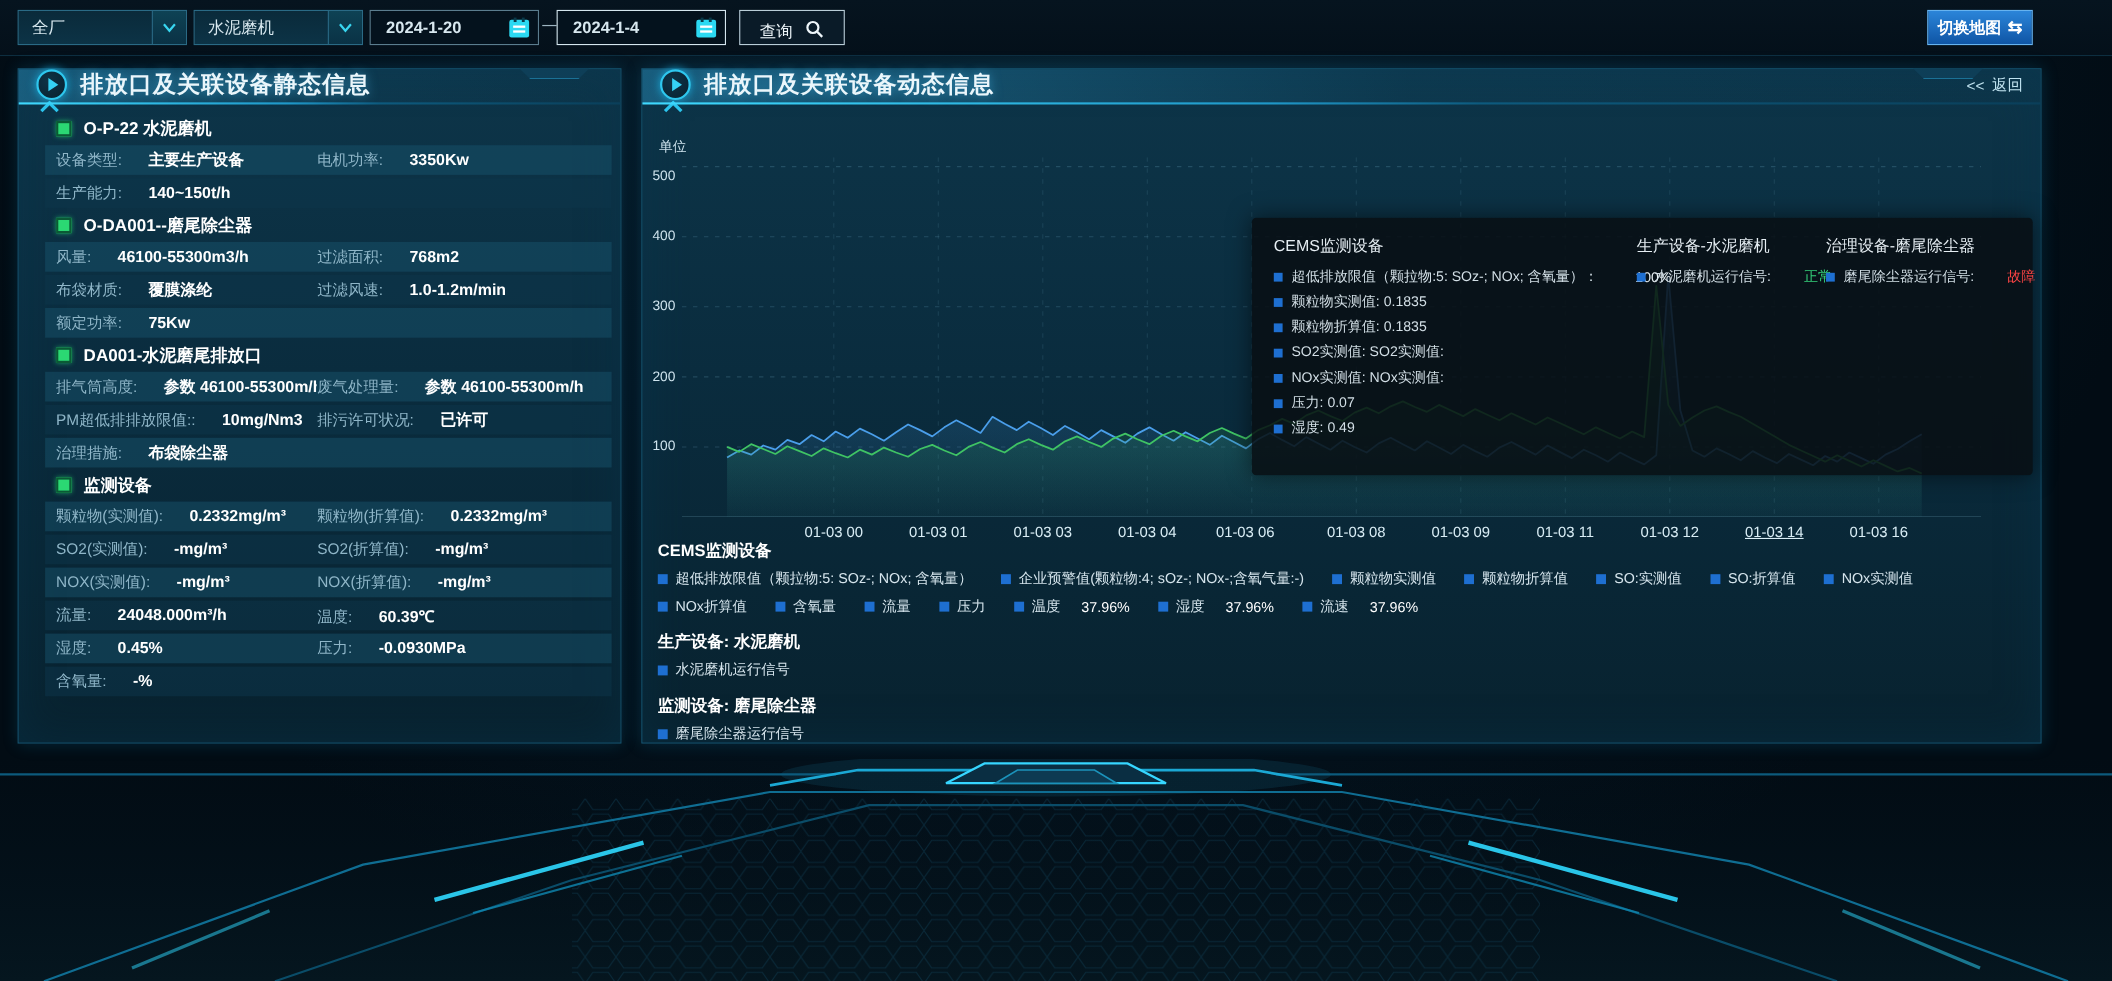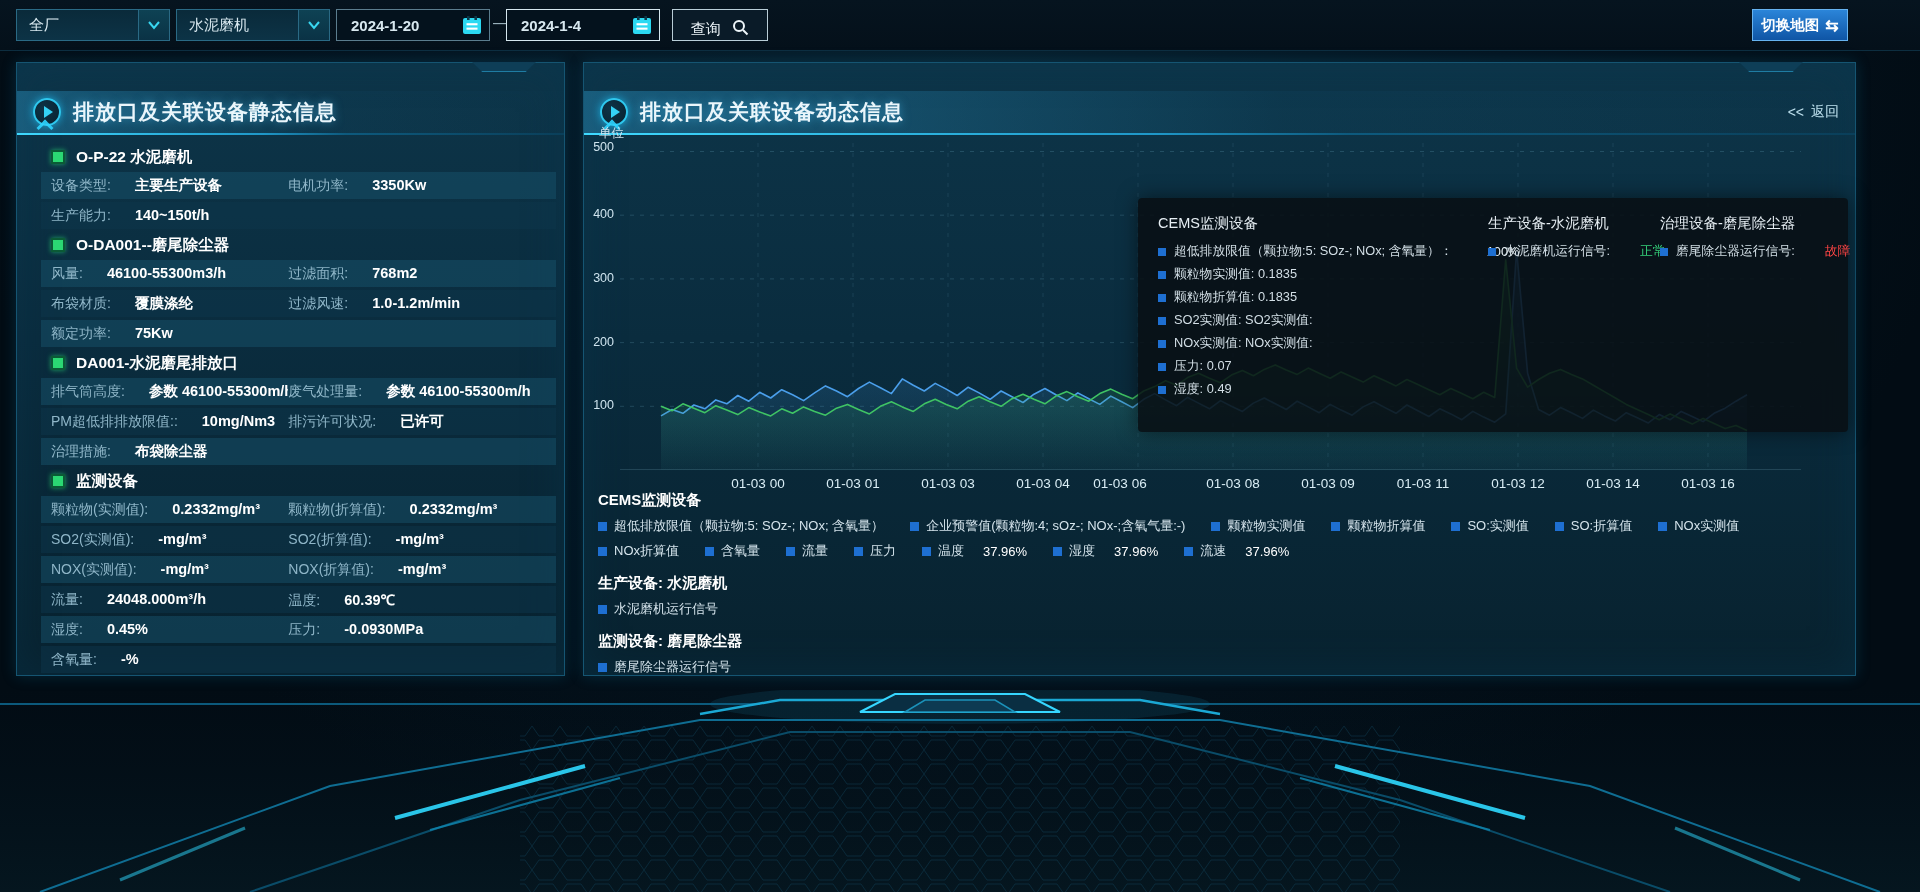--- a/index.html
+++ b/index.html
@@ -18,21 +18,21 @@
   .querybtn{left:672px;width:96px;justify-content:space-evenly;background:#0a1b28;border:1px solid #b9cdd7;cursor:pointer;color:#eef6fa;align-items:flex-end;}
   .switchmap{position:absolute;right:72px;top:9px;width:96px;height:32px;box-sizing:border-box;display:flex;align-items:center;justify-content:center;gap:6px;background:linear-gradient(180deg,#2b85d9,#0f55a5);border:1px solid #66b3f0;color:#fff;font-size:14.5px;font-weight:bold;cursor:pointer;}
   .swapglyph{font-size:16px;font-weight:bold;}
   
   .panel{position:absolute;top:62px;height:614px;box-sizing:border-box;background:linear-gradient(180deg,#0d3549 0%,#0a2c3e 45%,#08222f 100%);border:1px solid #155572;box-shadow:0 0 14px rgba(20,140,190,.22), inset 0 0 40px rgba(8,55,80,.4);}
   .panel::before{content:"";position:absolute;top:-1px;width:64px;height:9px;background:#0e3e57;border-bottom:1px solid #1f7ca3;clip-path:polygon(0 0,100% 0,84% 100%,16% 100%);}
   .left-panel{left:16px;width:549px;}
   .left-panel::before{right:28px;}
   .right-panel{left:583px;width:1273px;}
   .right-panel::before{right:52px;}
-  .panel-header{position:relative;height:42px;display:flex;align-items:center;gap:12px;padding:0 16px;background:linear-gradient(90deg,rgba(47,160,210,.38),rgba(18,80,110,.16) 55%,rgba(12,60,85,.08));margin-top:28px;}
+  .panel-header{position:relative;height:30px;display:flex;gap:12px;padding:0 16px;background:linear-gradient(90deg,rgba(47,160,210,.38),rgba(18,80,110,.16) 55%,rgba(12,60,85,.08));}
   .panel-header::after{content:"";position:absolute;left:0;right:0;bottom:-2px;height:2px;background:linear-gradient(90deg,#3fd9ff 0%,#1f97c8 45%,#0d5a7e 60%,#0a3f5a 100%);}
   .panel-header::before{content:"";position:absolute;left:22px;top:31px;width:9px;height:9px;border-left:3px solid #2fd4ff;border-top:3px solid #2fd4ff;transform:rotate(45deg);opacity:.9;}
   .panel-header h2{margin:0;font-size:21px;font-weight:bold;color:#eaf6fb;letter-spacing:1px;text-shadow:0 0 10px rgba(80,200,255,.55);}
   .play-icon{width:24px;height:24px;border-radius:50%;border:2px solid #2ec7ee;background:radial-gradient(circle at 35% 35%,#0e3346,#082230);box-shadow:0 0 9px #1aa8d8;display:flex;align-items:center;justify-content:center;flex:none;}
   .play-tri{width:0;height:0;border-left:9px solid #35d2f5;border-top:6px solid transparent;border-bottom:6px solid transparent;margin-left:3px;}
   .back{margin-left:auto;color:#bfe2ef;font-size:14px;cursor:pointer;display:flex;gap:7px;align-items:center;text-shadow:none;font-weight:normal;}
   
   .panel-body{padding:8px 8px 0 24px;}
   .sec{display:flex;align-items:center;gap:11px;height:26px;margin:3px 0 2px;padding-left:10px;}
   .bullet{width:10px;height:10px;background:#2bd873;border:2px solid #0b5a36;box-shadow:0 0 5px rgba(40,220,120,.65);flex:none;}
@@ -304,21 +304,21 @@
       </a>
     </div>
 
     <div class="chart-wrap">
       <div class="unit">单位</div>
       <div id="yticks" style="position:absolute;left:0;top:0;width:30px;height:100%;">
           <div class="ytick" style="top: 285.3px;">100</div>
           <div class="ytick" style="top: 221.6px;">200</div>
           <div class="ytick" style="top: 157.9px;">300</div>
           <div class="ytick" style="top: 94.2px;">400</div>
-          <div class="ytick" style="top: 27px;">500</div>
+          <div class="ytick" style="top: 40px;">500</div>
         </div>
       <svg id="plot" width="1181" height="327" viewBox="0 0 1181 327">
         <defs>
           <linearGradient id="grad0" x1="0" y1="0" x2="0" y2="1">
             <stop offset="0" stop-color="#3f93d9" stop-opacity="0.40"></stop>
             <stop offset="1" stop-color="#3f93d9" stop-opacity="0.03"></stop>
           </linearGradient>
           <linearGradient id="grad1" x1="0" y1="0" x2="0" y2="1">
             <stop offset="0" stop-color="#2f9e55" stop-opacity="0.45"></stop>
             <stop offset="1" stop-color="#2f9e55" stop-opacity="0.03"></stop>
@@ -344,26 +344,26 @@
           <path d="M41.0 272.9 L52.0 266.5 L62.9 270.3 L73.9 262.0 L84.9 265.8 L95.8 256.9 L106.8 260.8 L117.8 252.5 L128.8 258.2 L139.7 249.3 L150.7 255.0 L161.7 246.7 L172.6 251.8 L183.6 257.6 L194.6 249.9 L205.5 242.9 L216.5 248.0 L227.5 253.7 L238.5 245.5 L249.4 239.1 L260.4 244.8 L271.4 250.6 L282.3 235.9 L293.3 242.3 L304.3 248.0 L315.2 240.4 L326.2 246.1 L337.2 252.5 L348.2 244.2 L359.1 249.9 L370.1 256.3 L381.1 248.0 L392.0 253.7 L403.0 259.5 L414.0 251.2 L424.9 245.5 L435.9 251.8 L446.9 257.6 L457.8 249.9 L468.8 255.7 L479.8 261.4 L490.8 253.1 L501.7 258.8 L512.7 264.6 L523.7 256.3 L534.6 250.6 L545.6 256.9 L556.6 262.7 L567.5 254.4 L578.5 260.1 L589.5 265.8 L600.5 257.6 L611.4 263.3 L622.4 268.4 L633.4 260.1 L644.3 255.0 L655.3 260.8 L666.3 266.5 L677.2 258.2 L688.2 263.9 L699.2 269.7 L710.2 261.4 L721.1 267.1 L732.1 272.2 L743.1 263.9 L754.0 258.8 L765.0 264.6 L776.0 270.3 L786.9 262.0 L797.9 267.8 L808.9 273.5 L819.8 265.8 L830.8 270.9 L841.8 276.7 L852.8 268.4 L863.7 274.1 L874.7 279.2 L885.7 270.9 L896.6 107.2 L907.6 230.2 L918.6 266.5 L929.5 272.2 L940.5 264.6 L951.5 269.7 L962.5 275.4 L973.4 267.1 L984.4 272.9 L995.4 278.0 L1006.3 269.7 L1017.3 274.8 L1028.3 279.9 L1039.2 271.6 L1050.2 276.7 L1061.2 268.4 L1072.2 273.5 L1083.1 278.6 L1094.1 270.3 L1105.1 265.2 L1116.0 258.2 L1127.0 251.8 L1127.0 327 L41.0 327 Z" fill="url(#grad0)" stroke="none"></path>
           <path d="M41.0 272.9 L52.0 266.5 L62.9 270.3 L73.9 262.0 L84.9 265.8 L95.8 256.9 L106.8 260.8 L117.8 252.5 L128.8 258.2 L139.7 249.3 L150.7 255.0 L161.7 246.7 L172.6 251.8 L183.6 257.6 L194.6 249.9 L205.5 242.9 L216.5 248.0 L227.5 253.7 L238.5 245.5 L249.4 239.1 L260.4 244.8 L271.4 250.6 L282.3 235.9 L293.3 242.3 L304.3 248.0 L315.2 240.4 L326.2 246.1 L337.2 252.5 L348.2 244.2 L359.1 249.9 L370.1 256.3 L381.1 248.0 L392.0 253.7 L403.0 259.5 L414.0 251.2 L424.9 245.5 L435.9 251.8 L446.9 257.6 L457.8 249.9 L468.8 255.7 L479.8 261.4 L490.8 253.1 L501.7 258.8 L512.7 264.6 L523.7 256.3 L534.6 250.6 L545.6 256.9 L556.6 262.7 L567.5 254.4 L578.5 260.1 L589.5 265.8 L600.5 257.6 L611.4 263.3 L622.4 268.4 L633.4 260.1 L644.3 255.0 L655.3 260.8 L666.3 266.5 L677.2 258.2 L688.2 263.9 L699.2 269.7 L710.2 261.4 L721.1 267.1 L732.1 272.2 L743.1 263.9 L754.0 258.8 L765.0 264.6 L776.0 270.3 L786.9 262.0 L797.9 267.8 L808.9 273.5 L819.8 265.8 L830.8 270.9 L841.8 276.7 L852.8 268.4 L863.7 274.1 L874.7 279.2 L885.7 270.9 L896.6 107.2 L907.6 230.2 L918.6 266.5 L929.5 272.2 L940.5 264.6 L951.5 269.7 L962.5 275.4 L973.4 267.1 L984.4 272.9 L995.4 278.0 L1006.3 269.7 L1017.3 274.8 L1028.3 279.9 L1039.2 271.6 L1050.2 276.7 L1061.2 268.4 L1072.2 273.5 L1083.1 278.6 L1094.1 270.3 L1105.1 265.2 L1116.0 258.2 L1127.0 251.8" fill="none" stroke="#4a9eea" stroke-width="1.6" stroke-linejoin="round"></path>
           <path d="M41.0 263.3 L52.0 267.8 L62.9 260.8 L73.9 265.2 L84.9 269.7 L95.8 262.7 L106.8 267.1 L117.8 271.6 L128.8 264.6 L139.7 269.0 L150.7 272.9 L161.7 265.8 L172.6 270.3 L183.6 263.9 L194.6 268.4 L205.5 272.2 L216.5 265.2 L227.5 261.4 L238.5 266.5 L249.4 270.9 L260.4 263.3 L271.4 258.8 L282.3 263.9 L293.3 268.4 L304.3 260.8 L315.2 256.3 L326.2 261.4 L337.2 265.8 L348.2 258.2 L359.1 253.7 L370.1 258.8 L381.1 263.3 L392.0 255.7 L403.0 251.2 L414.0 256.3 L424.9 260.8 L435.9 253.1 L446.9 248.6 L457.8 253.7 L468.8 258.2 L479.8 250.6 L490.8 246.1 L501.7 251.2 L512.7 255.7 L523.7 248.0 L534.6 243.6 L545.6 237.8 L556.6 242.3 L567.5 234.6 L578.5 230.2 L589.5 235.3 L600.5 239.7 L611.4 232.1 L622.4 227.6 L633.4 232.7 L644.3 226.4 L655.3 221.9 L666.3 227.0 L677.2 231.4 L688.2 225.1 L699.2 230.2 L710.2 235.3 L721.1 228.9 L732.1 234.0 L743.1 239.1 L754.0 232.7 L765.0 237.8 L776.0 242.9 L786.9 236.5 L797.9 241.6 L808.9 246.7 L819.8 251.8 L830.8 245.5 L841.8 250.6 L852.8 255.7 L863.7 249.3 L874.7 254.4 L885.7 116.8 L896.6 225.1 L907.6 244.2 L918.6 236.5 L929.5 230.2 L940.5 226.4 L951.5 231.4 L962.5 235.9 L973.4 242.3 L984.4 248.6 L995.4 255.0 L1006.3 261.4 L1017.3 266.5 L1028.3 271.6 L1039.2 276.7 L1050.2 270.9 L1061.2 276.0 L1072.2 281.1 L1083.1 275.4 L1094.1 280.5 L1105.1 285.6 L1116.0 282.4 L1127.0 287.5 L1127.0 327 L41.0 327 Z" fill="url(#grad1)" stroke="none"></path>
           <path d="M41.0 263.3 L52.0 267.8 L62.9 260.8 L73.9 265.2 L84.9 269.7 L95.8 262.7 L106.8 267.1 L117.8 271.6 L128.8 264.6 L139.7 269.0 L150.7 272.9 L161.7 265.8 L172.6 270.3 L183.6 263.9 L194.6 268.4 L205.5 272.2 L216.5 265.2 L227.5 261.4 L238.5 266.5 L249.4 270.9 L260.4 263.3 L271.4 258.8 L282.3 263.9 L293.3 268.4 L304.3 260.8 L315.2 256.3 L326.2 261.4 L337.2 265.8 L348.2 258.2 L359.1 253.7 L370.1 258.8 L381.1 263.3 L392.0 255.7 L403.0 251.2 L414.0 256.3 L424.9 260.8 L435.9 253.1 L446.9 248.6 L457.8 253.7 L468.8 258.2 L479.8 250.6 L490.8 246.1 L501.7 251.2 L512.7 255.7 L523.7 248.0 L534.6 243.6 L545.6 237.8 L556.6 242.3 L567.5 234.6 L578.5 230.2 L589.5 235.3 L600.5 239.7 L611.4 232.1 L622.4 227.6 L633.4 232.7 L644.3 226.4 L655.3 221.9 L666.3 227.0 L677.2 231.4 L688.2 225.1 L699.2 230.2 L710.2 235.3 L721.1 228.9 L732.1 234.0 L743.1 239.1 L754.0 232.7 L765.0 237.8 L776.0 242.9 L786.9 236.5 L797.9 241.6 L808.9 246.7 L819.8 251.8 L830.8 245.5 L841.8 250.6 L852.8 255.7 L863.7 249.3 L874.7 254.4 L885.7 116.8 L896.6 225.1 L907.6 244.2 L918.6 236.5 L929.5 230.2 L940.5 226.4 L951.5 231.4 L962.5 235.9 L973.4 242.3 L984.4 248.6 L995.4 255.0 L1006.3 261.4 L1017.3 266.5 L1028.3 271.6 L1039.2 276.7 L1050.2 270.9 L1061.2 276.0 L1072.2 281.1 L1083.1 275.4 L1094.1 280.5 L1105.1 285.6 L1116.0 282.4 L1127.0 287.5" fill="none" stroke="#3fc364" stroke-width="1.6" stroke-linejoin="round"></path>
         </svg>
       <div class="xticks" id="xticks">
           <div class="xtick" style="left: 174px;">01-03 00</div>
           <div class="xtick" style="left: 269px;">01-03 01</div>
           <div class="xtick" style="left: 364px;">01-03 03</div>
           <div class="xtick" style="left: 459px;">01-03 04</div>
-          <div class="xtick" style="left: 536px;">01-03 06</div>
+          <div class="xtick" style="left: 548px;">01-03 06</div>
           <div class="xtick" style="left: 649px;">01-03 08</div>
           <div class="xtick" style="left: 744px;">01-03 09</div>
           <div class="xtick" style="left: 839px;">01-03 11</div>
           <div class="xtick" style="left: 934px;">01-03 12</div>
-          <div class="xtick" style="left: 1029px;">01-03 14</div>
+          <div class="xtick" style="left: 1029px; text-decoration: underline;">01-03 14</div>
           <div class="xtick" style="left: 1124px;">01-03 16</div>
         </div>
 
       <div class="tooltip">
         <div class="tt-col1">
           <div class="tt-title">CEMS监测设备</div>
           <div class="tt-item">
               <i class="tt-mark"></i>
               <span>超低排放限值（颗拉物:5: SOz-; NOx; 含氧量）：</span>
               <span class="tt-val">100%</span>

